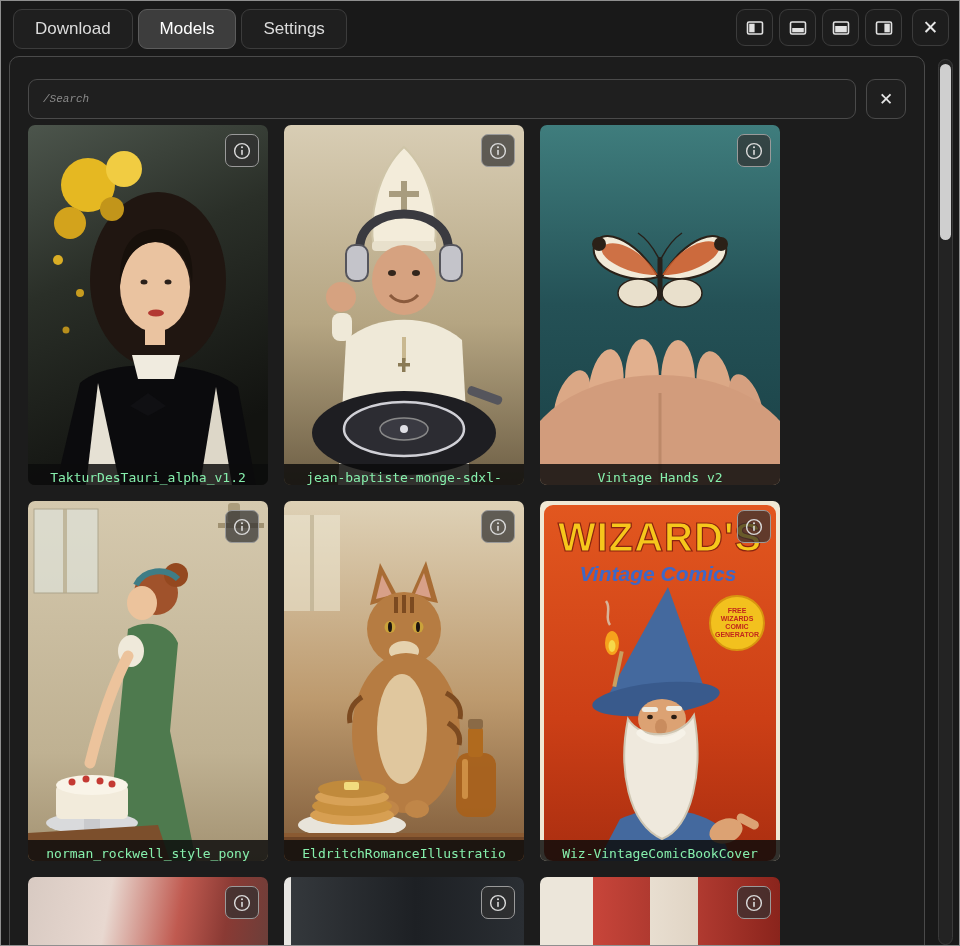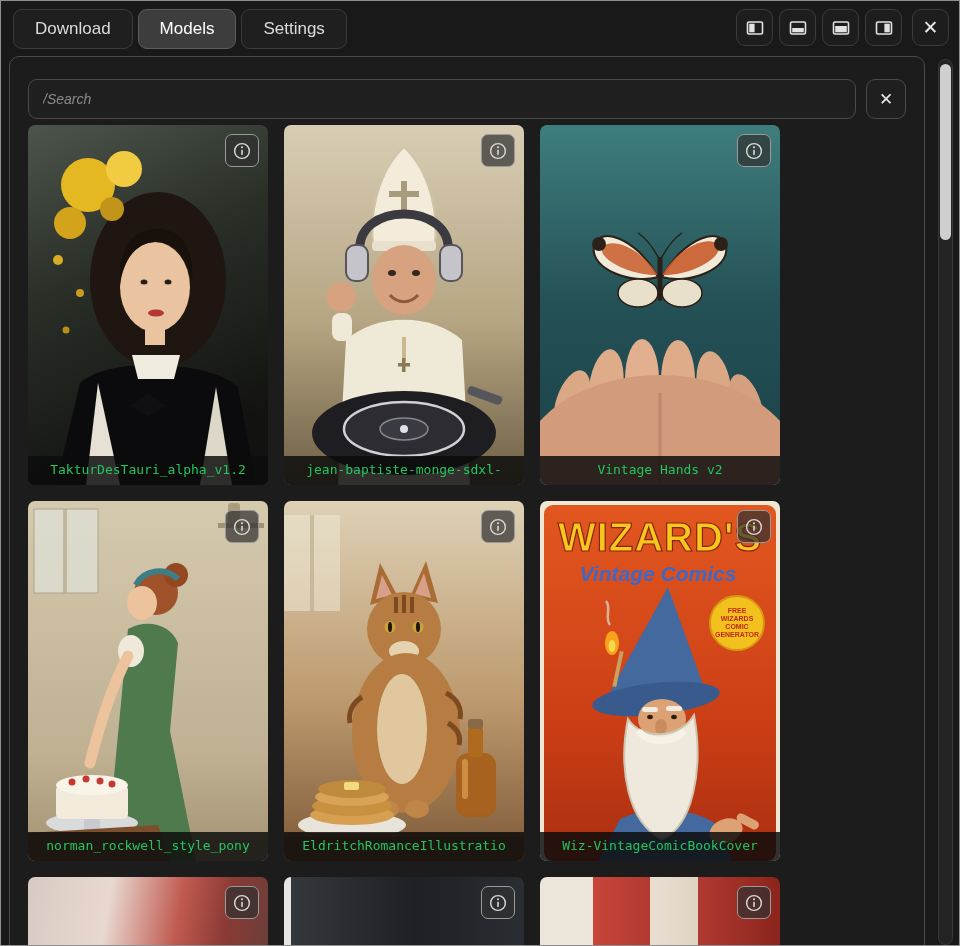--- a/index.html
+++ b/index.html
@@ -38,41 +38,41 @@
     width:42px; height:40px; flex:0 0 auto; display:flex; align-items:center; justify-content:center;
     background:#1f1f1f; border:1px solid #4a4a4a; border-radius:9px; cursor:pointer; color:#e6e6e6;
   }
   .select {
     flex:1 1 0; height:40px; display:flex; align-items:center; justify-content:space-between;
     padding:0 14px; background:#1f1f1f; border:1px solid #4a4a4a; border-radius:9px;
     font-size:15px; color:#e8e8e8; cursor:pointer;
   }
   .search-input {
     flex:1 1 0; height:40px; background:#1f1f1f; border:1px solid #4a4a4a; border-radius:9px;
-    padding:0 14px; color:#e8e8e8; font-size:14px; font-family:Liberation Sans, sans-serif; outline:none;
+    padding:0 14px; color:#e8e8e8; font-size:11px; font-family:Liberation Mono, monospace; outline:none;
   }
   .search-input::placeholder { color:#8a8a8a; font-style:italic; }
   .clear-btn { width:40px; height:40px; font-size:17px; }
   
   .grid { margin-top:6px; display:grid; grid-template-columns:repeat(3,240px); gap:16px; }
   .card {
     position:relative; width:240px; height:360px; border-radius:7px; overflow:hidden;
     background:#111; cursor:pointer;
   }
   .card-art { position:absolute; inset:0; }
   .card-art svg { width:100%; height:100%; display:block; }
   .info-btn {
     position:absolute; top:9px; right:9px; width:34px; height:33px;
     display:flex; align-items:center; justify-content:center;
     background:rgba(48,48,48,0.72); border:1px solid #9a9a9a; border-radius:7px; cursor:pointer;
   }
   .card-label {
-    position:absolute; left:0; right:0; bottom:0; padding:6px 6px 8px;
+    position:absolute; left:0; right:0; bottom:0; padding:6px 6px 0;
     background:rgba(12,12,12,0.84);
-    font-family:"DejaVu Sans Mono", monospace; font-size:13px; color:#22c55e;
+    font-family:"DejaVu Sans Mono", monospace; font-size:13px; color:#86efac;
     text-align:center; white-space:nowrap; overflow:hidden;
   }
   .art-7 { background:linear-gradient(100deg,#d8cac2 0%,#e8d8d0 28%,#c05a50 52%,#8a3a34 68%,#4a4440 100%); }
   .art-8 { background:linear-gradient(90deg,#e8e6e2 0px,#e8e6e2 7px,#34383c 7px,#1d2024 55%,#2a2e33 100%); }
   .art-9 { background:linear-gradient(90deg,#ece6da 0%,#ece6da 22%,#c8453a 22%,#b03a30 46%,#e8ded0 46%,#e0d4c4 66%,#b03a30 66%,#8a241c 100%); }
   
   .scrollbar {
     position:absolute; top:58px; right:6px; bottom:0; width:15px;
     background:#232323; border:1px solid #3a3a3a; border-radius:8px;
   }

